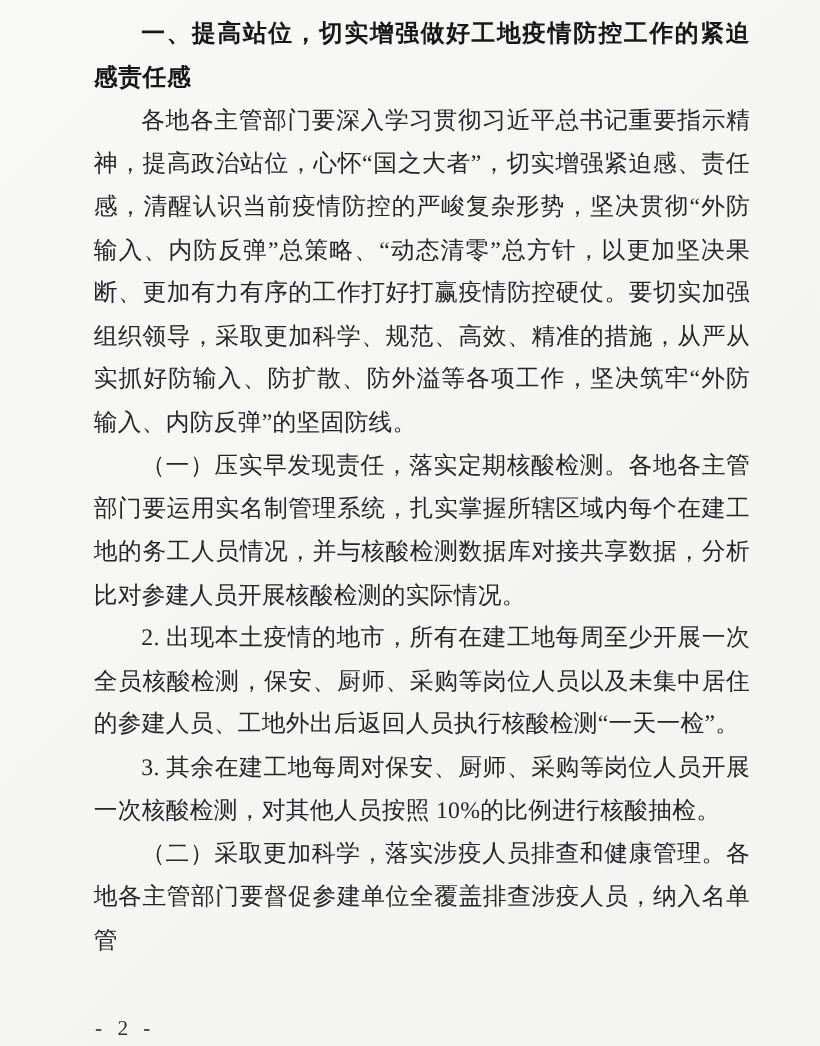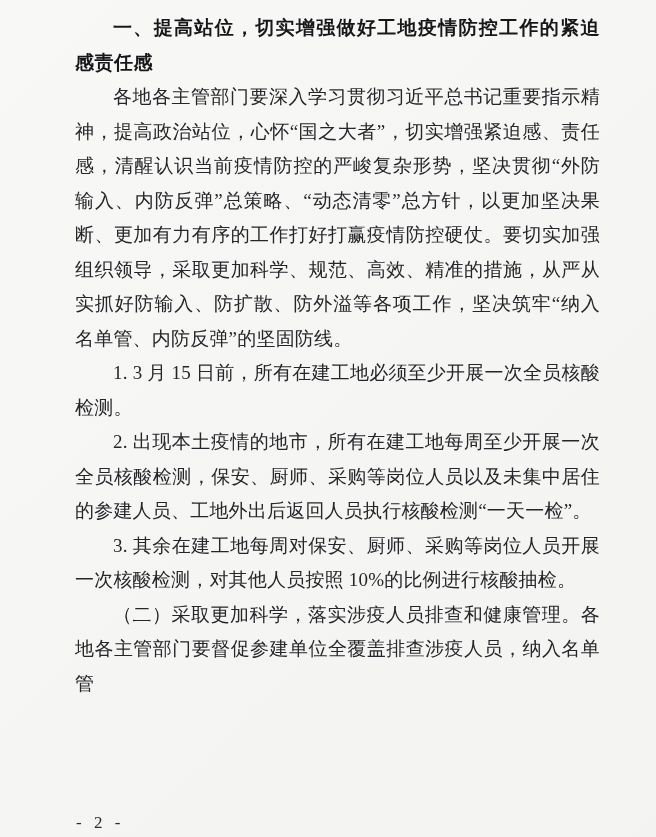--- a/index.html
+++ b/index.html
@@ -50,25 +50,25 @@
   }
 </style>
 </head>
 <body>
 
 <div class="page">
   <div class="content">
 
     <p class="heading">一、提高站位，切实增强做好工地疫情防控工作的紧迫感责任感</p>
 
-    <p><span>各地各主管部门要深入学习贯彻习近平总书记重要指示精神，提高政治站位，心怀“国之大者”，切实增强紧迫感、责任感，清醒认识当前疫情防控的严峻复杂形势，坚决贯彻“外防输入、内防反弹”总策略、</span><span class="kaiti">“动态清零”</span><span>总方针，以更加坚决果断、更加有力有序的工作打好打赢疫情防控硬仗。要切实加强组织领导，采取更加科学、规范、高效、精准的措施，从严从实抓好防输入、防扩散、防外溢等各项工作，坚决筑牢“纳入名单管、内防反弹”的坚固防线。</span></p>
+    <p><span>各地各主管部门要深入学习贯彻习近平总书记重要指示精神，提高政治站位，心怀“国之大者”，切实增强紧迫感、责任感，清醒认识当前疫情防控的严峻复杂形势，坚决贯彻“外防输入、内防反弹”总策略、</span><span class="kaiti">“动态清零”</span><span>总方针，以更加坚决果断、更加有力有序的工作打好打赢疫情防控硬仗。要切实加强组织领导，采取更加科学、规范、高效、精准的措施，从严从实抓好防输入、防扩散、防外溢等各项工作，坚决筑牢“外防输入、内防反弹”的坚固防线。</span></p>
 
 
+    <p><span class="kaiti">（一）压实早发现责任，落实定期核酸检测。</span><span>各地各主管部门要运用实名制管理系统，扎实掌握所辖区域内每个在建工地的务工人员情况，并与核酸检测数据库对接共享数据，分析比对参建人员开展核酸检测的实际情况。</span></p>
 
-    <p>1. 3 月 15 日前，所有在建工地必须至少开展一次全员核酸检测。</p>
 
     <p>2. 出现本土疫情的地市，所有在建工地每周至少开展一次全员核酸检测，保安、厨师、采购等岗位人员以及未集中居住的参建人员、工地外出后返回人员执行核酸检测“一天一检”。</p>
 
     <p>3. 其余在建工地每周对保安、厨师、采购等岗位人员开展一次核酸检测，对其他人员按照 10%的比例进行核酸抽检。</p>
 
     <p><span class="kaiti">（二）采取更加科学，落实涉疫人员排查和健康管理。</span><span>各地各主管部门要督促参建单位全覆盖排查涉疫人员，纳入名单管</span></p>
 
   </div>
 
   <div class="pagenum">- 2 -</div>

